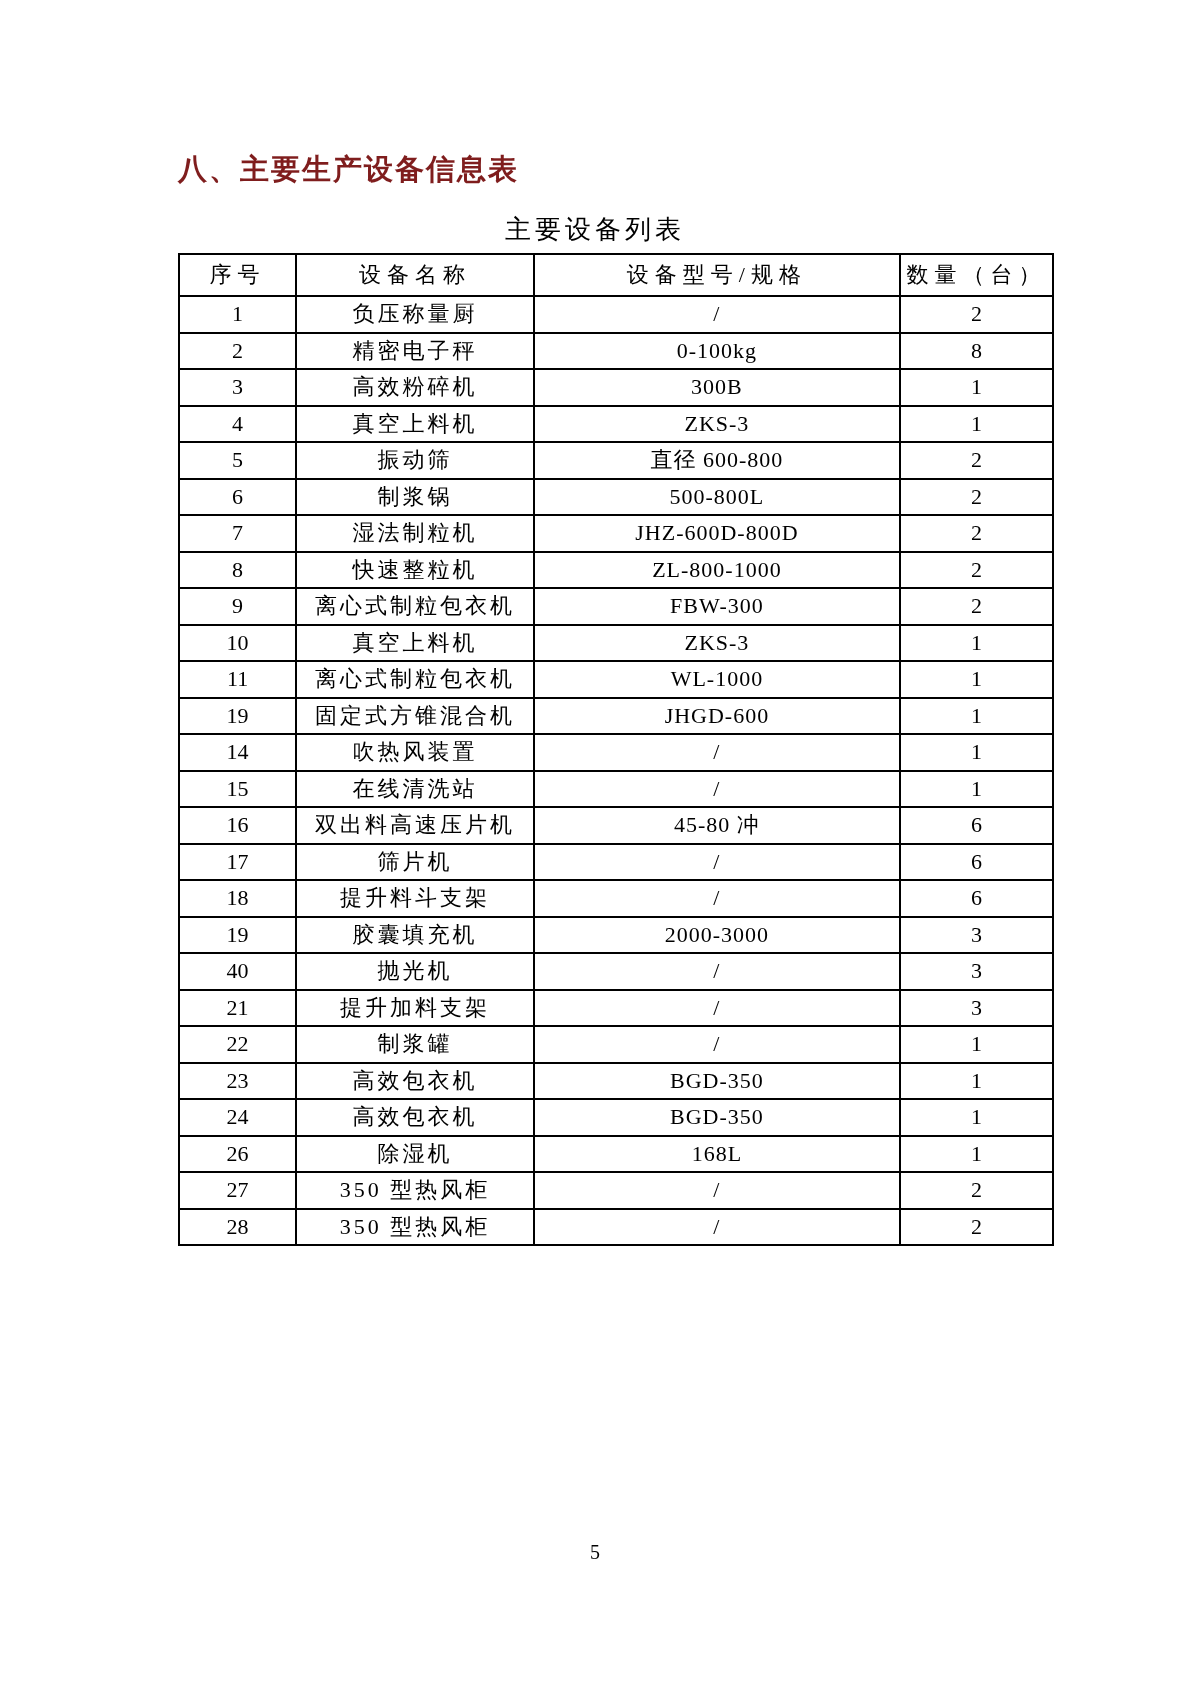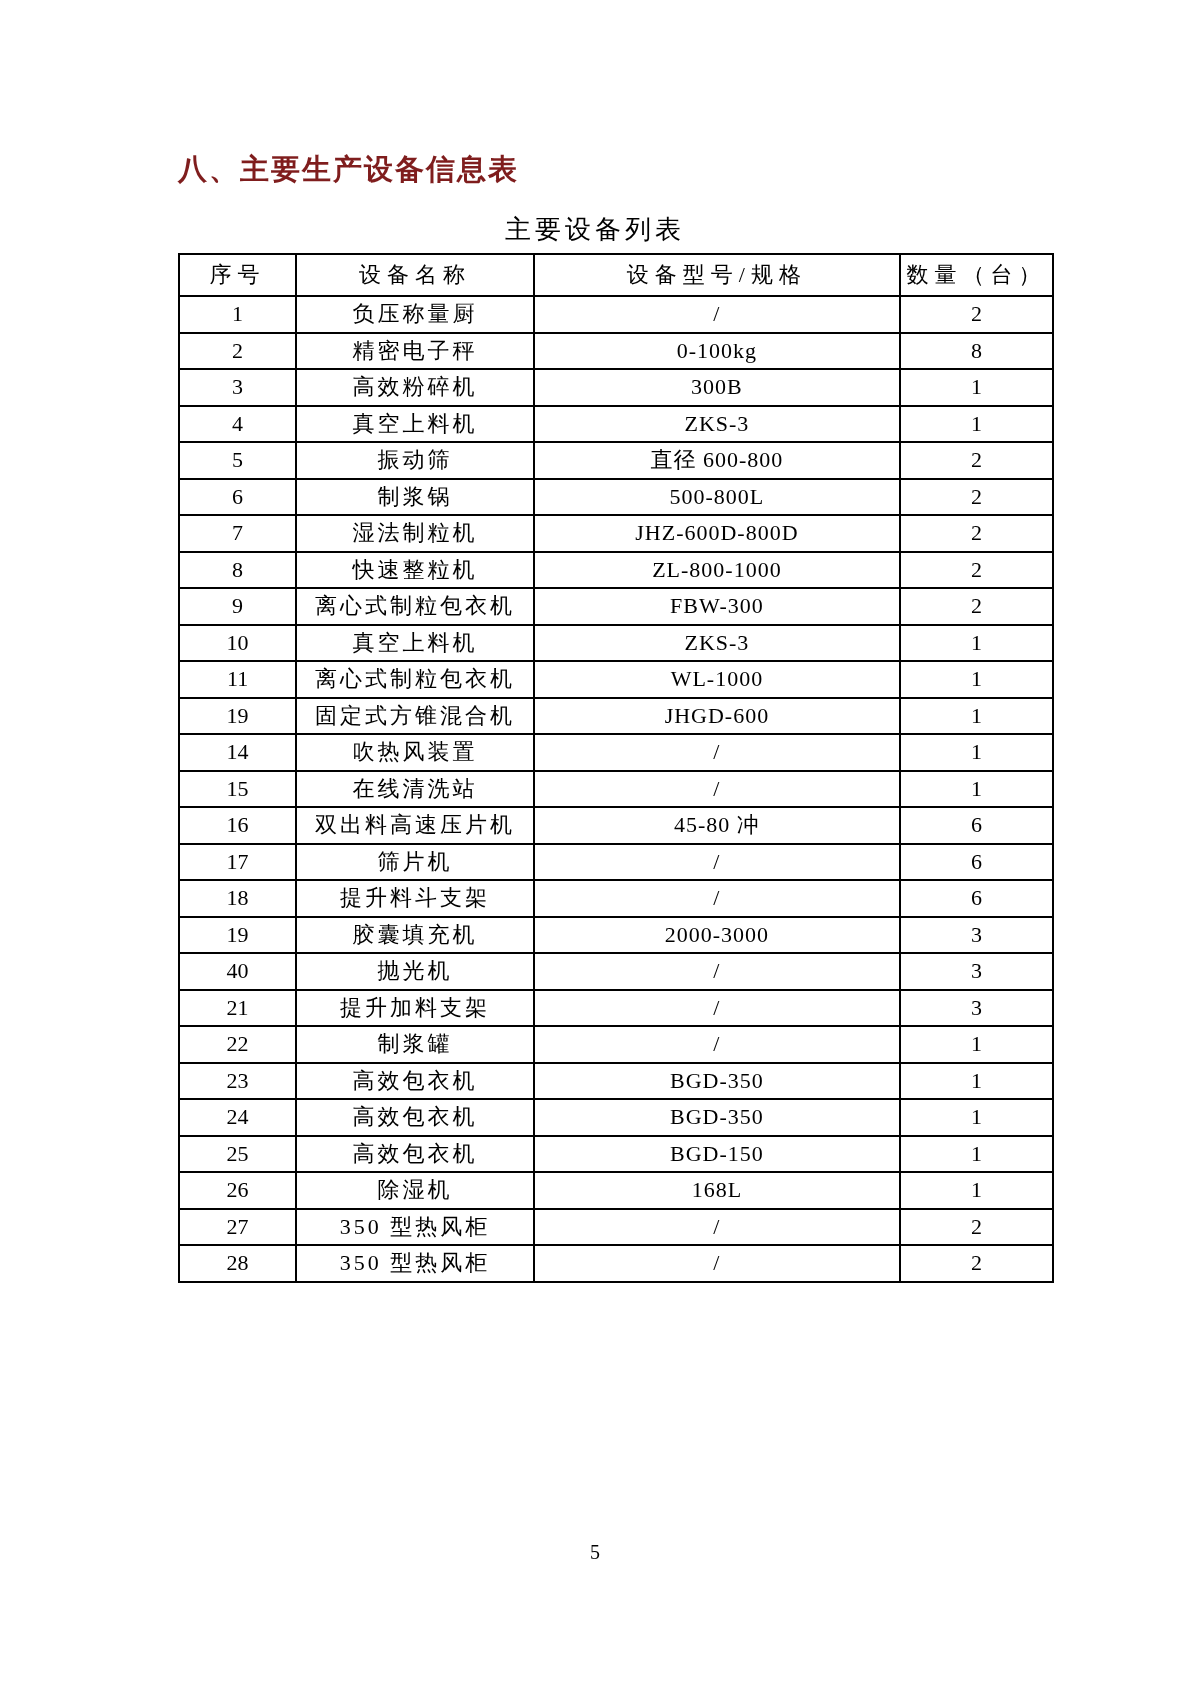--- a/index.html
+++ b/index.html
@@ -224,26 +224,20 @@
         <td class="col-model">BGD-350</td>
         <td class="col-qty">1</td>
       </tr>
       <tr>
         <td class="col-index">24</td>
         <td class="col-name">高效包衣机</td>
         <td class="col-model">BGD-350</td>
         <td class="col-qty">1</td>
       </tr>
       <tr>
-        <td class="col-index">25</td>
-        <td class="col-name">高效包衣机</td>
-        <td class="col-model">BGD-150</td>
-        <td class="col-qty">1</td>
-      </tr>
-      <tr>
         <td class="col-index">26</td>
         <td class="col-name">除湿机</td>
         <td class="col-model">168L</td>
         <td class="col-qty">1</td>
       </tr>
       <tr>
         <td class="col-index">27</td>
         <td class="col-name">350 型热风柜</td>
         <td class="col-model">/</td>
         <td class="col-qty">2</td>

